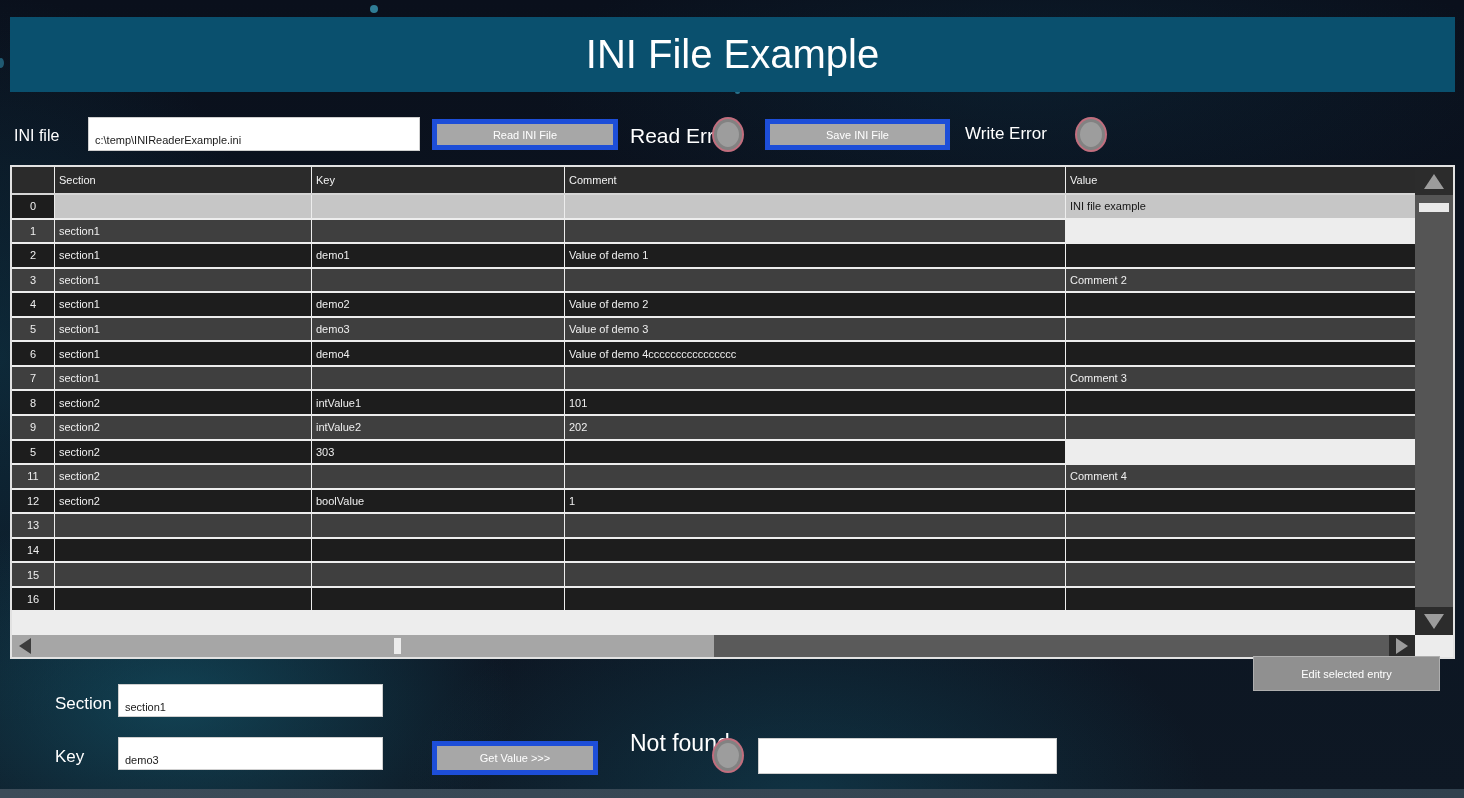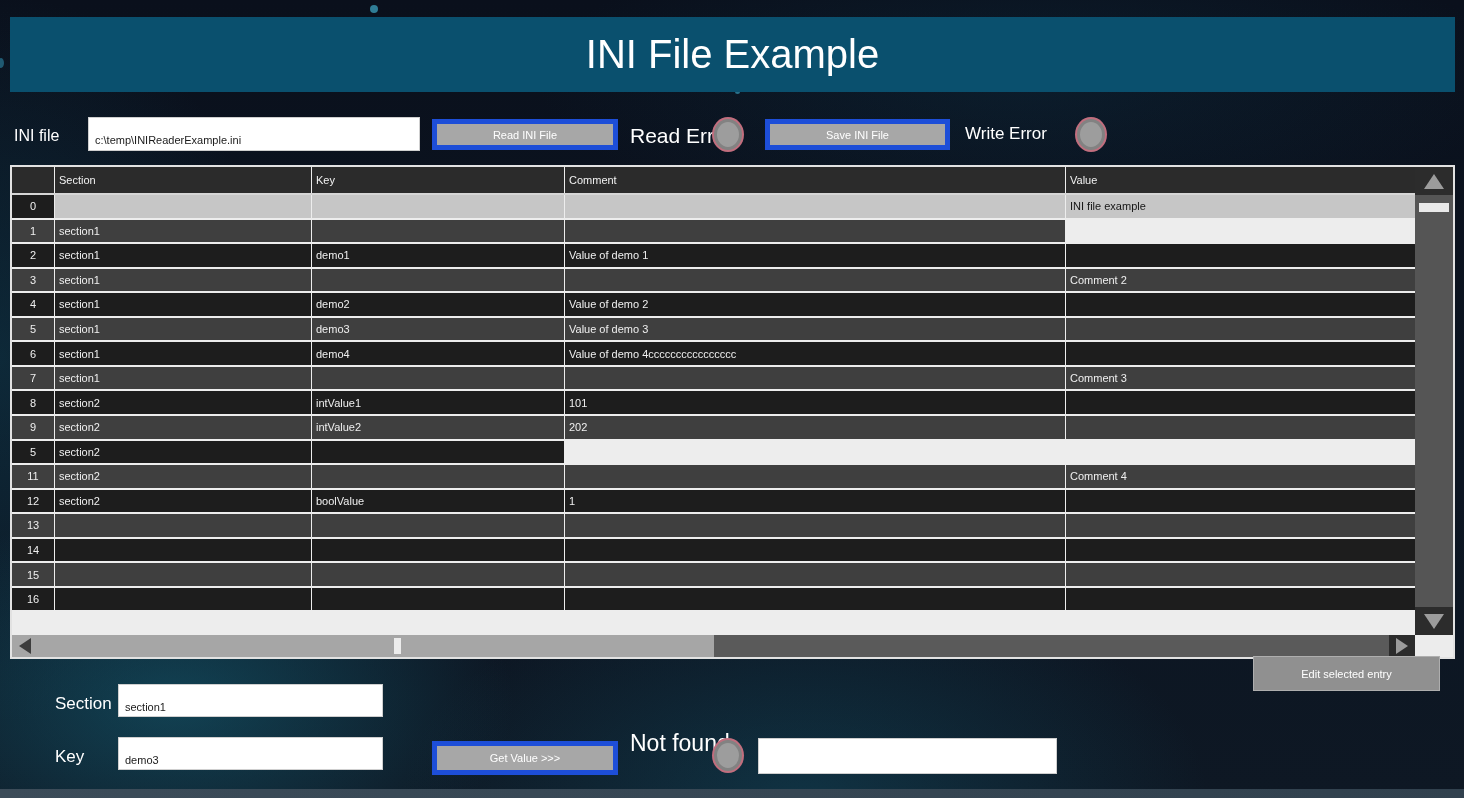--- a/index.html
+++ b/index.html
@@ -178,20 +178,21 @@
           <div class="trow odd">
             <div class="cell idx">9</div>
             <div class="cell sec">section2</div>
             <div class="cell key">intValue2</div>
             <div class="cell val">202</div>
             <div class="cell com"></div>
           </div>
           <div class="trow even">
             <div class="cell idx">5</div>
             <div class="cell sec">section2</div>
+            <div class="cell val">303</div>
             <div class="cell com"></div>
           </div>
           <div class="trow odd">
             <div class="cell idx">11</div>
             <div class="cell sec">section2</div>
             <div class="cell key"></div>
             <div class="cell val"></div>
             <div class="cell com">Comment 4</div>
           </div>
           <div class="trow even">
@@ -260,16 +261,16 @@
 </div>
 
 <div class="btn btn-dark" style="left:1253px;top:656px;width:187px;height:35px;">Edit selected entry</div>
 
 <div class="lbl" style="left:55px;top:694px;font-size:17px;">Section</div>
 <input class="tin" style="left: 118px; top: 684px; width: 265px; height: 33px;" type="text" value="section1">
 
 <div class="lbl" style="left:55px;top:747px;font-size:17px;">Key</div>
 <input class="tin" style="left: 118px; top: 737px; width: 265px; height: 33px;" type="text" value="demo3">
 
-<div class="btn" style="left:432px;top:741px;width:186px;height:34px;">Get Value &gt;&gt;&gt;</div>
+<div class="btn" style="left:432px;top:741px;width:166px;height:34px;">Get Value &gt;&gt;&gt;</div>
 <div class="lbl" style="left:630px;top:730px;font-size:23px;">Not found</div>
 <div class="led" style="left:714px;top:740px;"></div>
 <input class="tin" style="left: 758px; top: 738px; width: 299px; height: 36px;" type="text" value="">
 
 </body></html>

